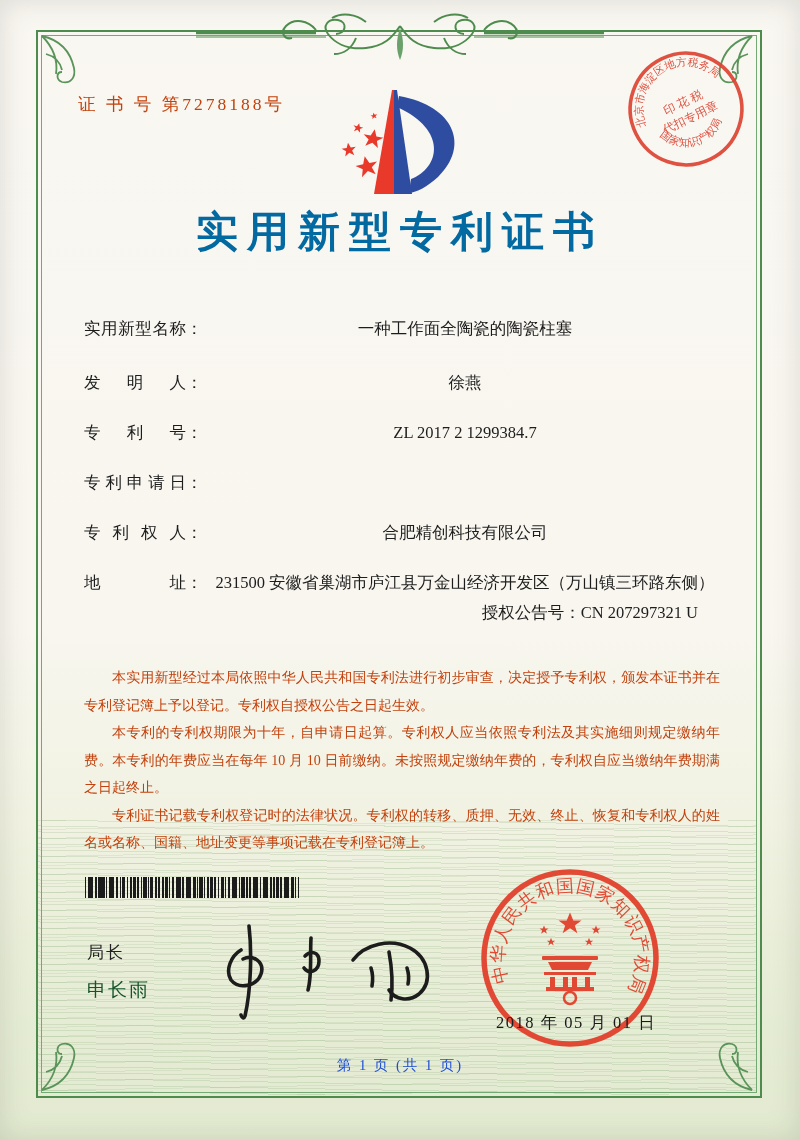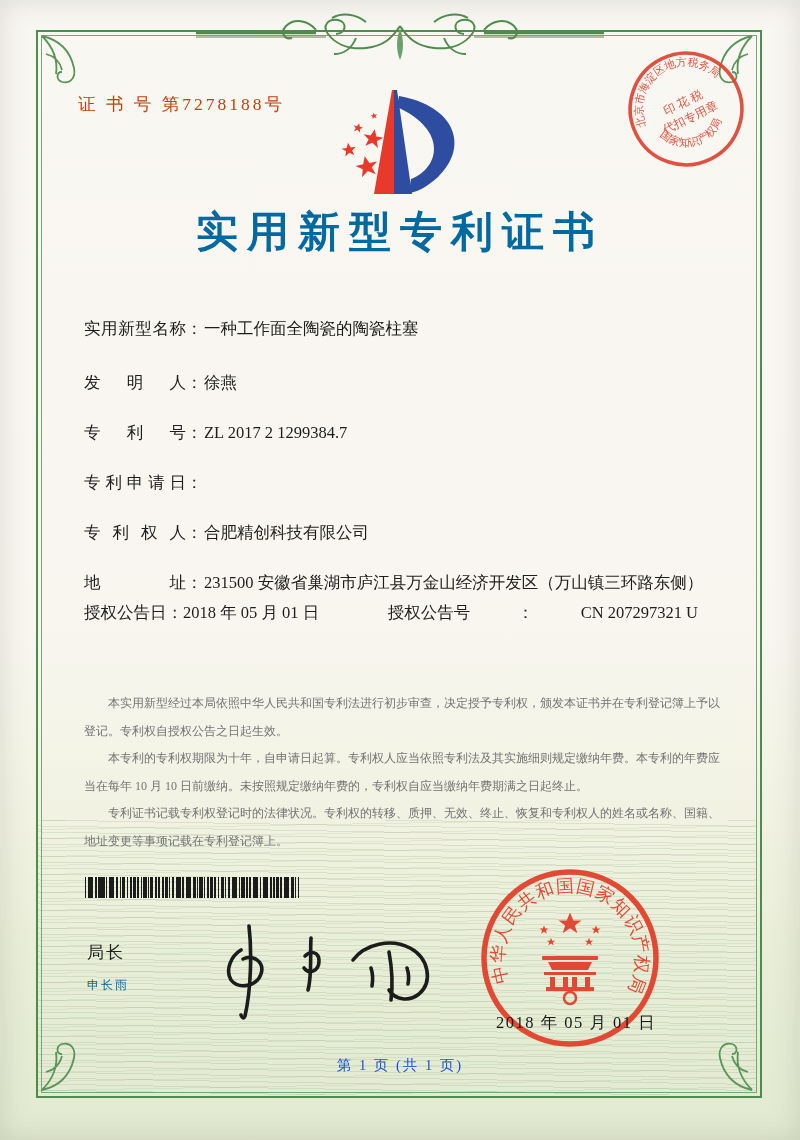--- a/index.html
+++ b/index.html
@@ -29,34 +29,34 @@
     content:"";position:absolute;inset:3px;border:1px solid #74a874;
   }
   .txt{position:absolute;white-space:nowrap;}
   .cert-no{left:78px;top:92px;font-size:17.5px;letter-spacing:3px;color:#c2410c;}
   .title{left:0;right:0;top:204px;text-align:center;font-size:42px;font-weight:700;letter-spacing:9px;color:#0369a1;white-space:nowrap;}
   .fields{position:absolute;left:84px;top:317px;width:642px;font-size:16.5px;}
   .frow{display:flex;line-height:24px;margin-bottom:26px;}
   .frow.name{margin-bottom:30px;}
   .flabel{flex:0 0 102px;text-align:justify;text-align-last:justify;}
   .fcolon{flex:0 0 18px;}
-  .fvalue{flex:1;white-space:normal;}
+  .fvalue{flex:1;white-space:normal;text-align:center;}
   .grant-row{display:flex;line-height:24px;margin-top:6px;padding-right:28px;}
-  .grant-right{margin-left:auto;display:flex;gap:47px;}
-  .paras{position:absolute;left:84px;top:664px;width:636px;font-size:12px;line-height:27.5px;color:#737373;margin-top:26px;}
+  .grant-right{margin-left:auto;display:flex;}
+  .paras{position:absolute;left:84px;top:664px;width:636px;font-size:14px;line-height:27.5px;color:#c2410c;}
   .paras p{margin:0;text-indent:2em;text-align:justify;}
   .barcode{
     position:absolute;left:85px;top:877px;width:214px;height:21px;
     background:
       repeating-linear-gradient(90deg,#1b1b1b 0 1.5px,transparent 1.5px 3.5px),
       repeating-linear-gradient(90deg,#1b1b1b 0 1px,transparent 1px 6.5px),
       repeating-linear-gradient(90deg,transparent 0 4px,#1b1b1b 4px 6.5px,transparent 6.5px 11px);
   }
   .commissioner-title{left:87px;top:941px;font-size:17px;font-family:"Liberation Sans","DejaVu Sans",sans-serif;color:#222;letter-spacing:2px;}
-  .commissioner-name{left:87px;top:977px;font-size:12px;font-family:Liberation Serif, serif;color:#0369a1;letter-spacing:2px;}
+  .commissioner-name{left:87px;top:977px;font-size:19px;font-family:Liberation Serif, serif;color:#14532d;letter-spacing:2px;}
   .seal-date{left:496px;top:1012px;font-size:16.5px;letter-spacing:1.5px;color:#1a1a1a;z-index:6;}
   .footer{left:0;right:0;top:1056px;text-align:center;font-size:14.5px;letter-spacing:2px;color:#1d4ed8;}
   .logo{position:absolute;left:330px;top:86px;width:150px;height:115px;}
   .signature{position:absolute;left:205px;top:918px;width:240px;height:105px;z-index:5;}
   .seal{position:absolute;left:478px;top:866px;width:184px;height:184px;opacity:.92;z-index:4;}
   .tax-stamp{position:absolute;left:624px;top:47px;width:124px;height:124px;transform:rotate(-26deg);opacity:.92;}
   .ornament{position:absolute;left:196px;top:8px;width:408px;height:58px;}
   .corner{position:absolute;width:64px;height:64px;}
   .c-tl{left:40px;top:34px;}
   .c-tr{right:46px;top:34px;transform:scaleX(-1);}
@@ -163,23 +163,20 @@
     <span class="flabel">专利权人</span>
       <span class="fcolon">：</span>
     <span class="fvalue">合肥精创科技有限公司</span>
   </div>
   <div class="frow" style="margin-bottom:0;">
     <span class="flabel">地址</span>
       <span class="fcolon">：</span>
     <span class="fvalue">231500 安徽省巢湖市庐江县万金山经济开发区（万山镇三环路东侧）</span>
   </div>
   <div class="grant-row">
-    <span>
-      <span>授权公告日</span><span>：</span><span>2018 年 05 月 01 日</span>
-    </span>
     <span class="grant-right">
       <span>授权公告号</span>
         <span>：</span>
         <span>CN 207297321 U</span>
     </span>
   </div>
 </div>
 
 <div class="paras">
   <p>本实用新型经过本局依照中华人民共和国专利法进行初步审查，决定授予专利权，颁发本证书并在专利登记簿上予以登记。专利权自授权公告之日起生效。</p>

